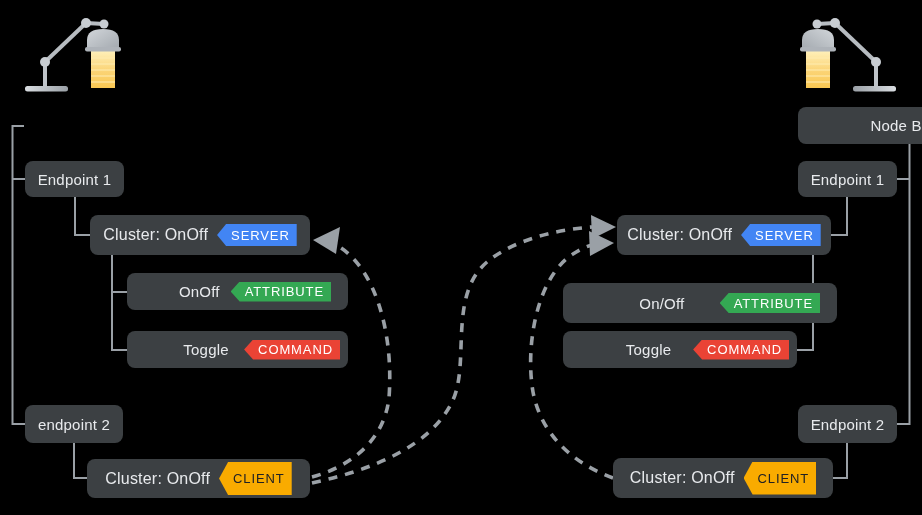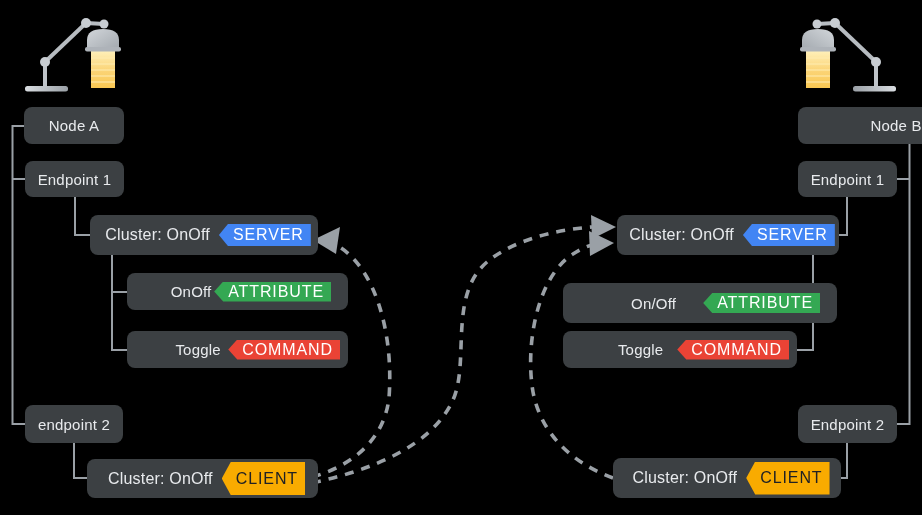--- a/index.html
+++ b/index.html
@@ -2,25 +2,25 @@
 <html style="--background: #000000; --box: #3C4043; --text: #E8EAED; --line: #9AA0A6; --arrow: #9AA0A6; --server_badge: #4285F4; --attribute_badge: #34A853; --command_badge: #EA4335; --client_badge: #F9AB00; --client_badge_text: #202124; --badge_text: #FFFFFF;"><head>
 <meta charset="utf-8">
 <style>
   html,body{margin:0;padding:0;background:var(--background,#000);}
   #stage{position:relative;width:922px;height:515px;background:var(--background,#000);
          font-family:"Liberation Sans",sans-serif;overflow:hidden;}
   #wires{position:absolute;left:0;top:0;z-index:1;}
   .box{position:absolute;z-index:2;background:var(--box,#3C4043);border-radius:8px;
        color:var(--text,#E8EAED);display:flex;align-items:center;justify-content:center;
        font-size:15px;font-weight:500;letter-spacing:.2px;}
-  .cluster{justify-content:center;gap:9px;font-size:16px;padding-left:8px;}
+  .cluster{justify-content:center;gap:9px;font-size:16px;}
   .item{justify-content:flex-start;}
   .item .lbl{flex:1;text-align:center;font-size:15px;margin-left:41px;}
   .badge{display:flex;align-items:center;justify-content:center;
-         color:var(--badge_text,#fff);font-size:16px;font-weight:500;letter-spacing:.9px;
+         color:var(--badge_text,#fff);font-size:13px;font-weight:500;letter-spacing:.9px;
          clip-path:polygon(9px 0,100% 0,100% 100%,9px 100%,0 50%);
          padding:0 7px 0 14px;height:21px;flex:0 0 auto;}
   .badge-server{background:var(--server_badge,#4285F4);height:22px;}
   .badge-attribute{background:var(--attribute_badge,#34A853);height:20px;margin-right:17px;}
   .badge-command{background:var(--command_badge,#EA4335);height:20px;margin-right:8px;}
   .badge-client{background:var(--client_badge,#F9AB00);color:var(--client_badge_text,#202124);height:33px;}
 </style>
 </head>
 <body>
 
@@ -89,23 +89,20 @@
       <path d="M 312 483 C 372 470 432 446 453 400 C 470 362 448 295 487 262 C 512 241 553 230 592 227"></path>
       <path d="M 613 478 C 572 463 541 434 533 392 C 525 345 537 277 573 254 C 582 248 590 245 598 243.5"></path>
     </g>
     <g fill="var(--arrow,#9AA0A6)">
       <polygon points="313,240 340,227 336,254"></polygon>
       <polygon points="616,227 591,215 592,239"></polygon>
       <polygon points="614,243 589,231 590,256"></polygon>
     </g>
   </svg>
 
-  <div class="box" style="left:24px;top:107px;width:100px;height:37px;">
-    <span>Node A</span>
-  </div>
 
   <div class="box" style="left:25px;top:161px;width:99px;height:36px;">
     <span>Endpoint 1</span>
   </div>
 
   <div class="box cluster" style="left:90px;top:215px;width:220px;height:40px;">
     <span>Cluster: OnOff</span>
     <span class="badge badge-server">SERVER</span>
   </div>
 

